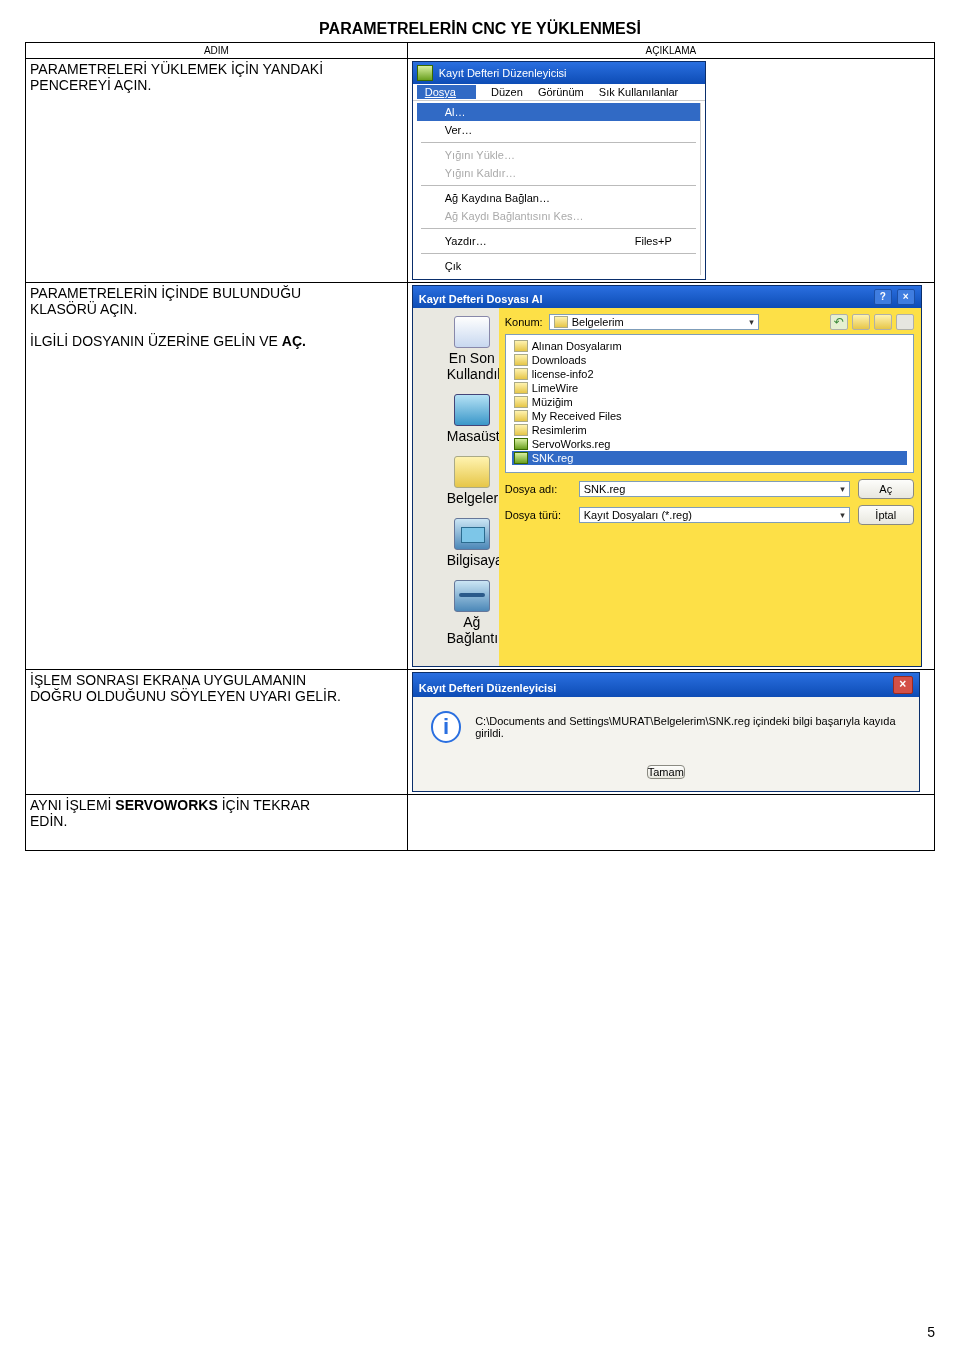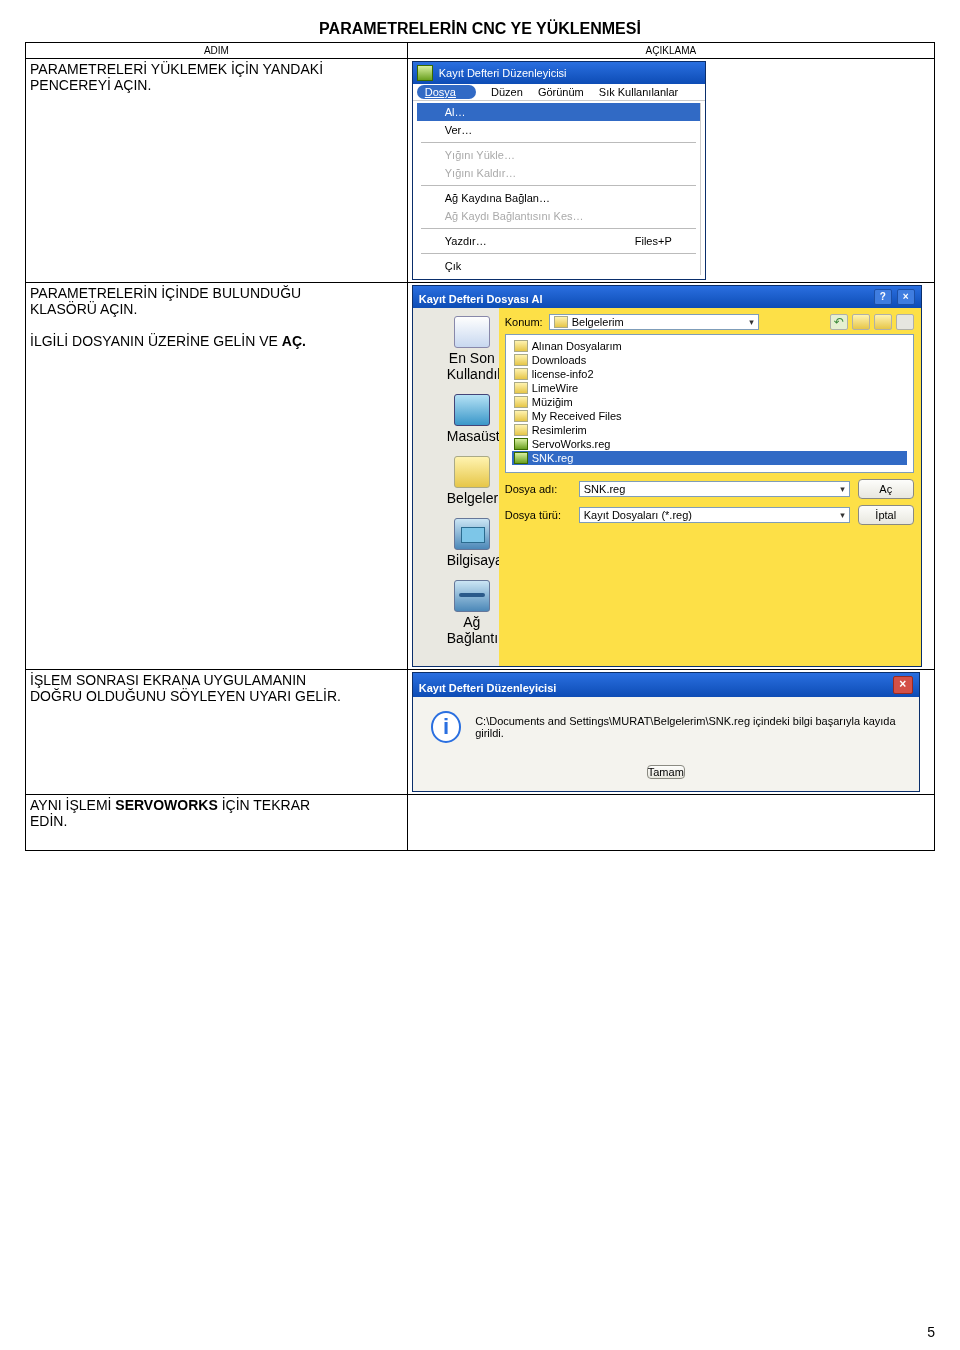--- a/index.html
+++ b/index.html
@@ -13,21 +13,21 @@
   .bold { font-weight: bold; }
   .pagenum { position: absolute; bottom: 10px; right: 25px; font-size: 14px; }
 
   
   .regwin { border: 1px solid #0a2e6b; width: 294px; background: #fff; font-family: Tahoma, sans-serif; font-size: 11px; }
   .regtitle { background: linear-gradient(#2a6fe0, #0d4cb5); color: #fff; padding: 3px 4px; display: flex; align-items: center; gap: 6px; }
   .regtitle .ico { width: 16px; height: 16px; background: linear-gradient(#d8f0a0,#6aa020); border: 1px solid #3a6a00; display: inline-block; }
   .menubar { padding: 2px 4px; border-bottom: 1px solid #ccc; }
   .menubar span { margin-right: 12px; }
   .menubar .uline { text-decoration: underline; }
-  .menubar .hot { background: #316ac5; color: #fff; padding: 1px 8px; border-radius: 7px; }
+  .menubar .hot { background: #316ac5; color: #fff; padding: 1px 8px; }
   .menulist { border-right: 1px solid #ccc; margin: 2px 4px 4px 4px; }
   .menulist .mitem { padding: 3px 28px; }
   .menulist .mitem.sel { background: #316ac5; color: #fff; }
   .menulist .mitem.dis { color: #aaa; }
   .menulist .sep { border-top: 1px solid #bbb; margin: 3px 4px; }
   .mrow { display: flex; justify-content: space-between; }
 
   
   .dialog { border: 1px solid #0a2e6b; width: 510px; font-family: Tahoma, sans-serif; font-size: 11px; background: #f4f3ee; }
   .dtitle { background: linear-gradient(#2a6fe0, #0d4cb5); color: #fff; padding: 3px 6px; font-weight: bold; display: flex; justify-content: space-between; align-items: flex-end; }

